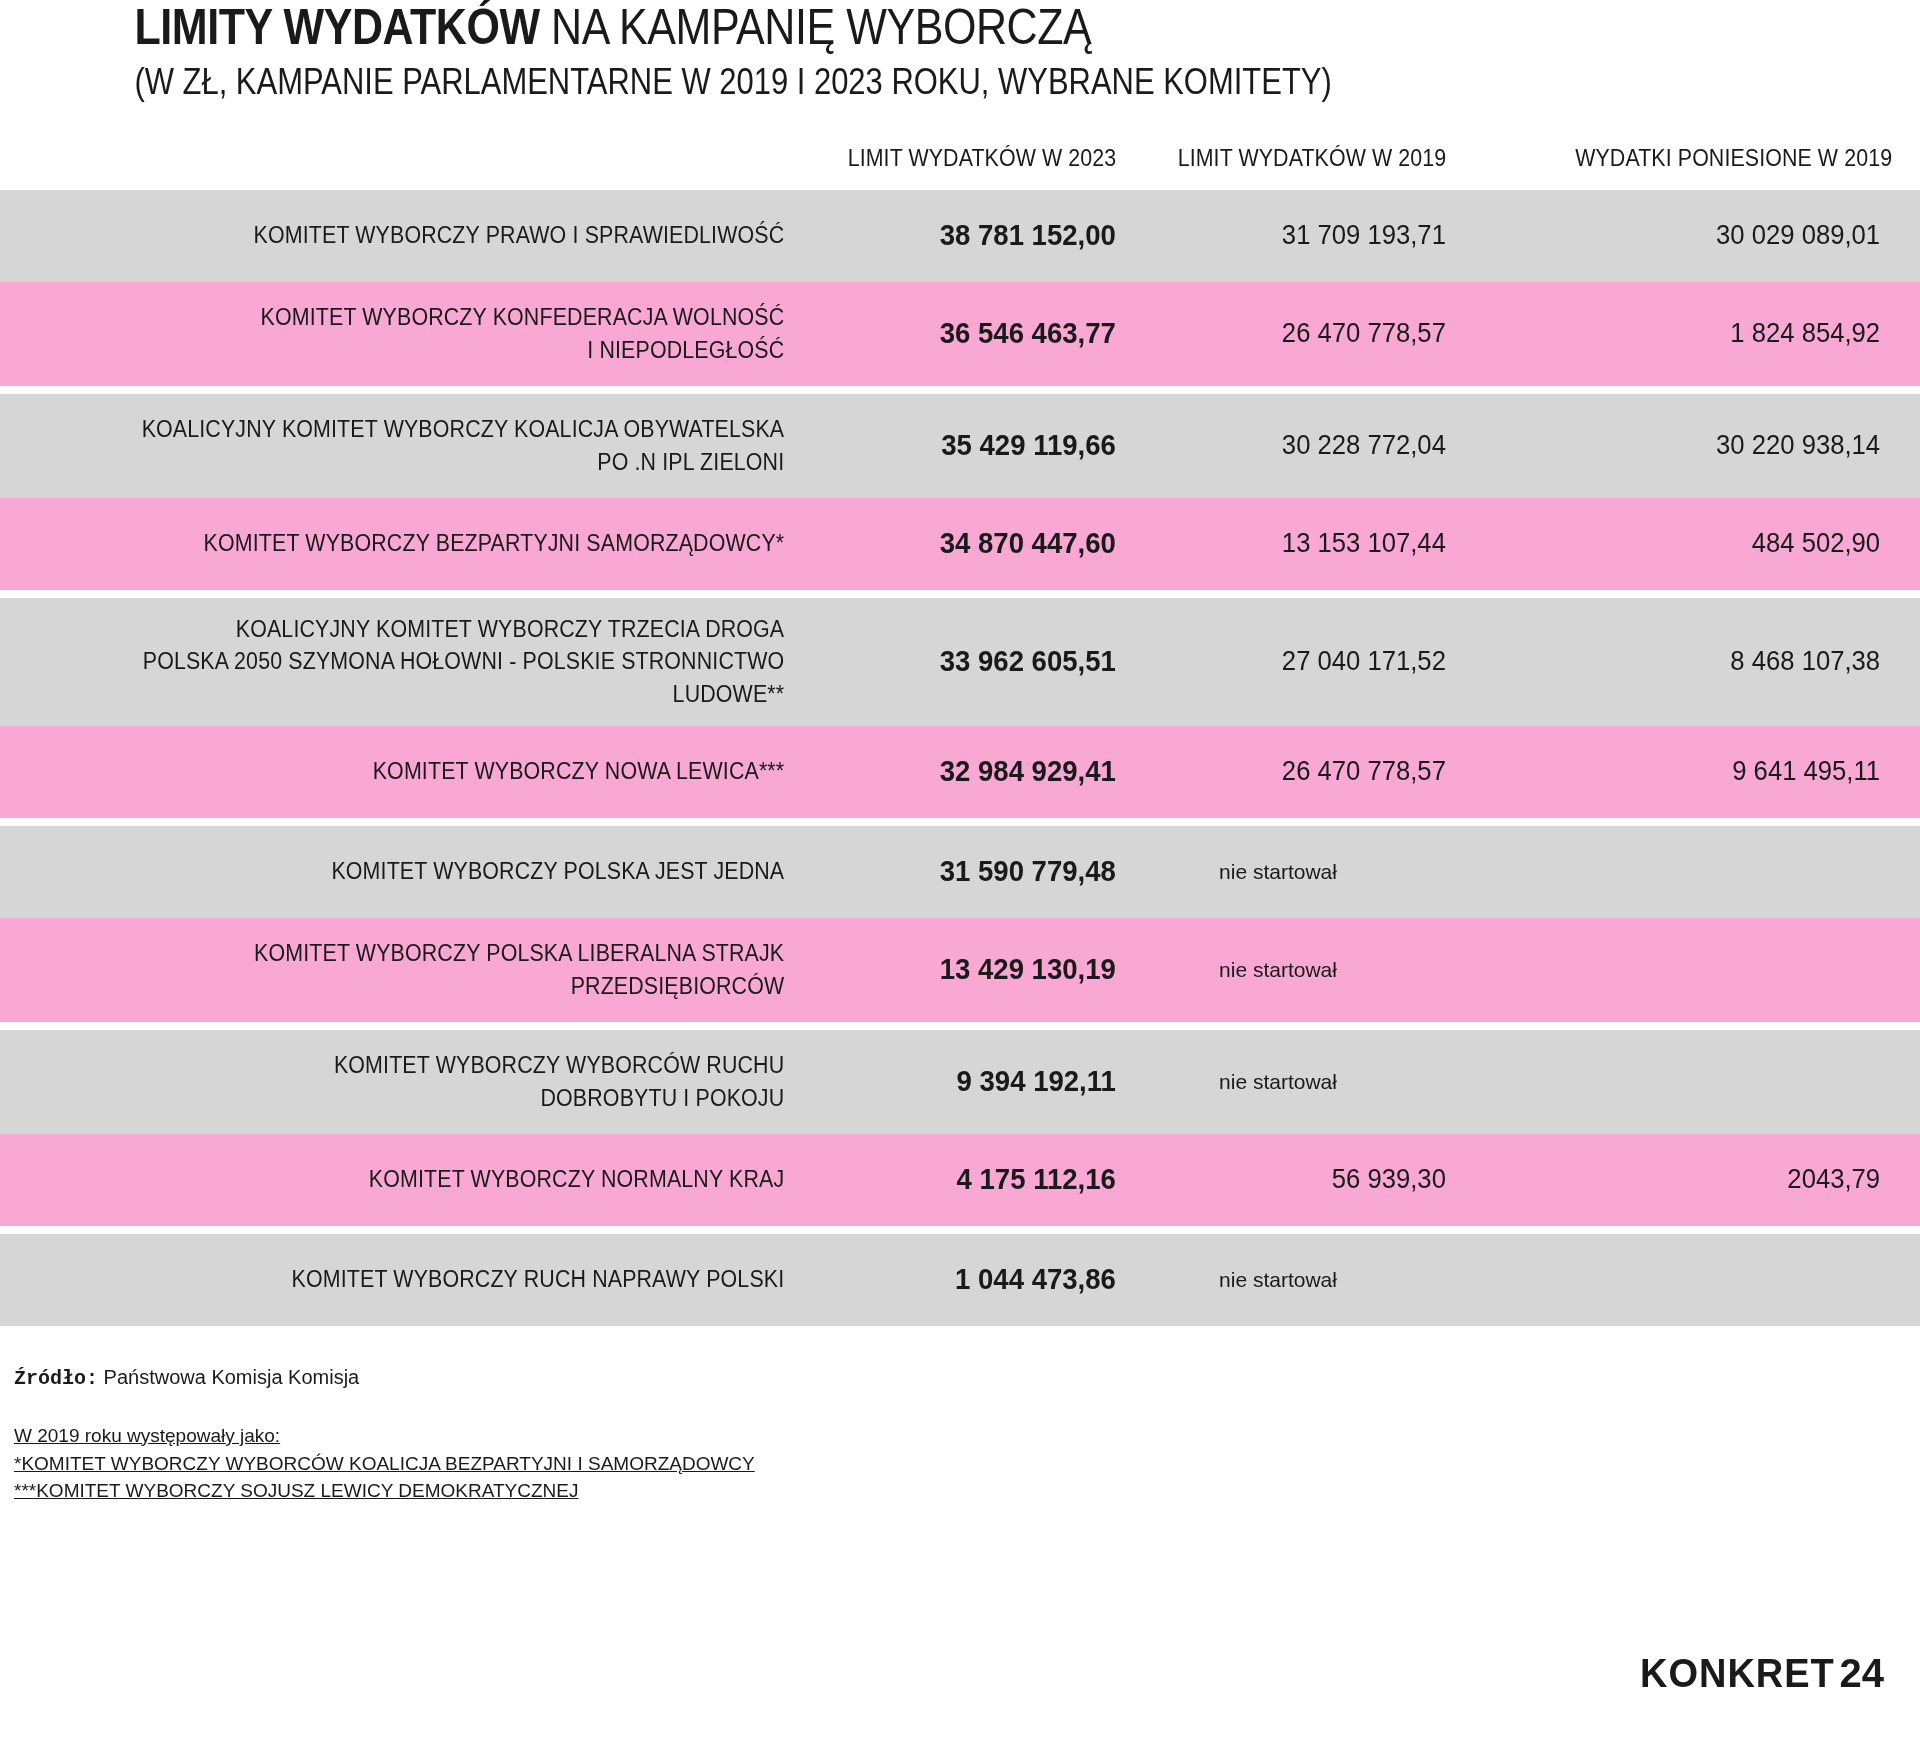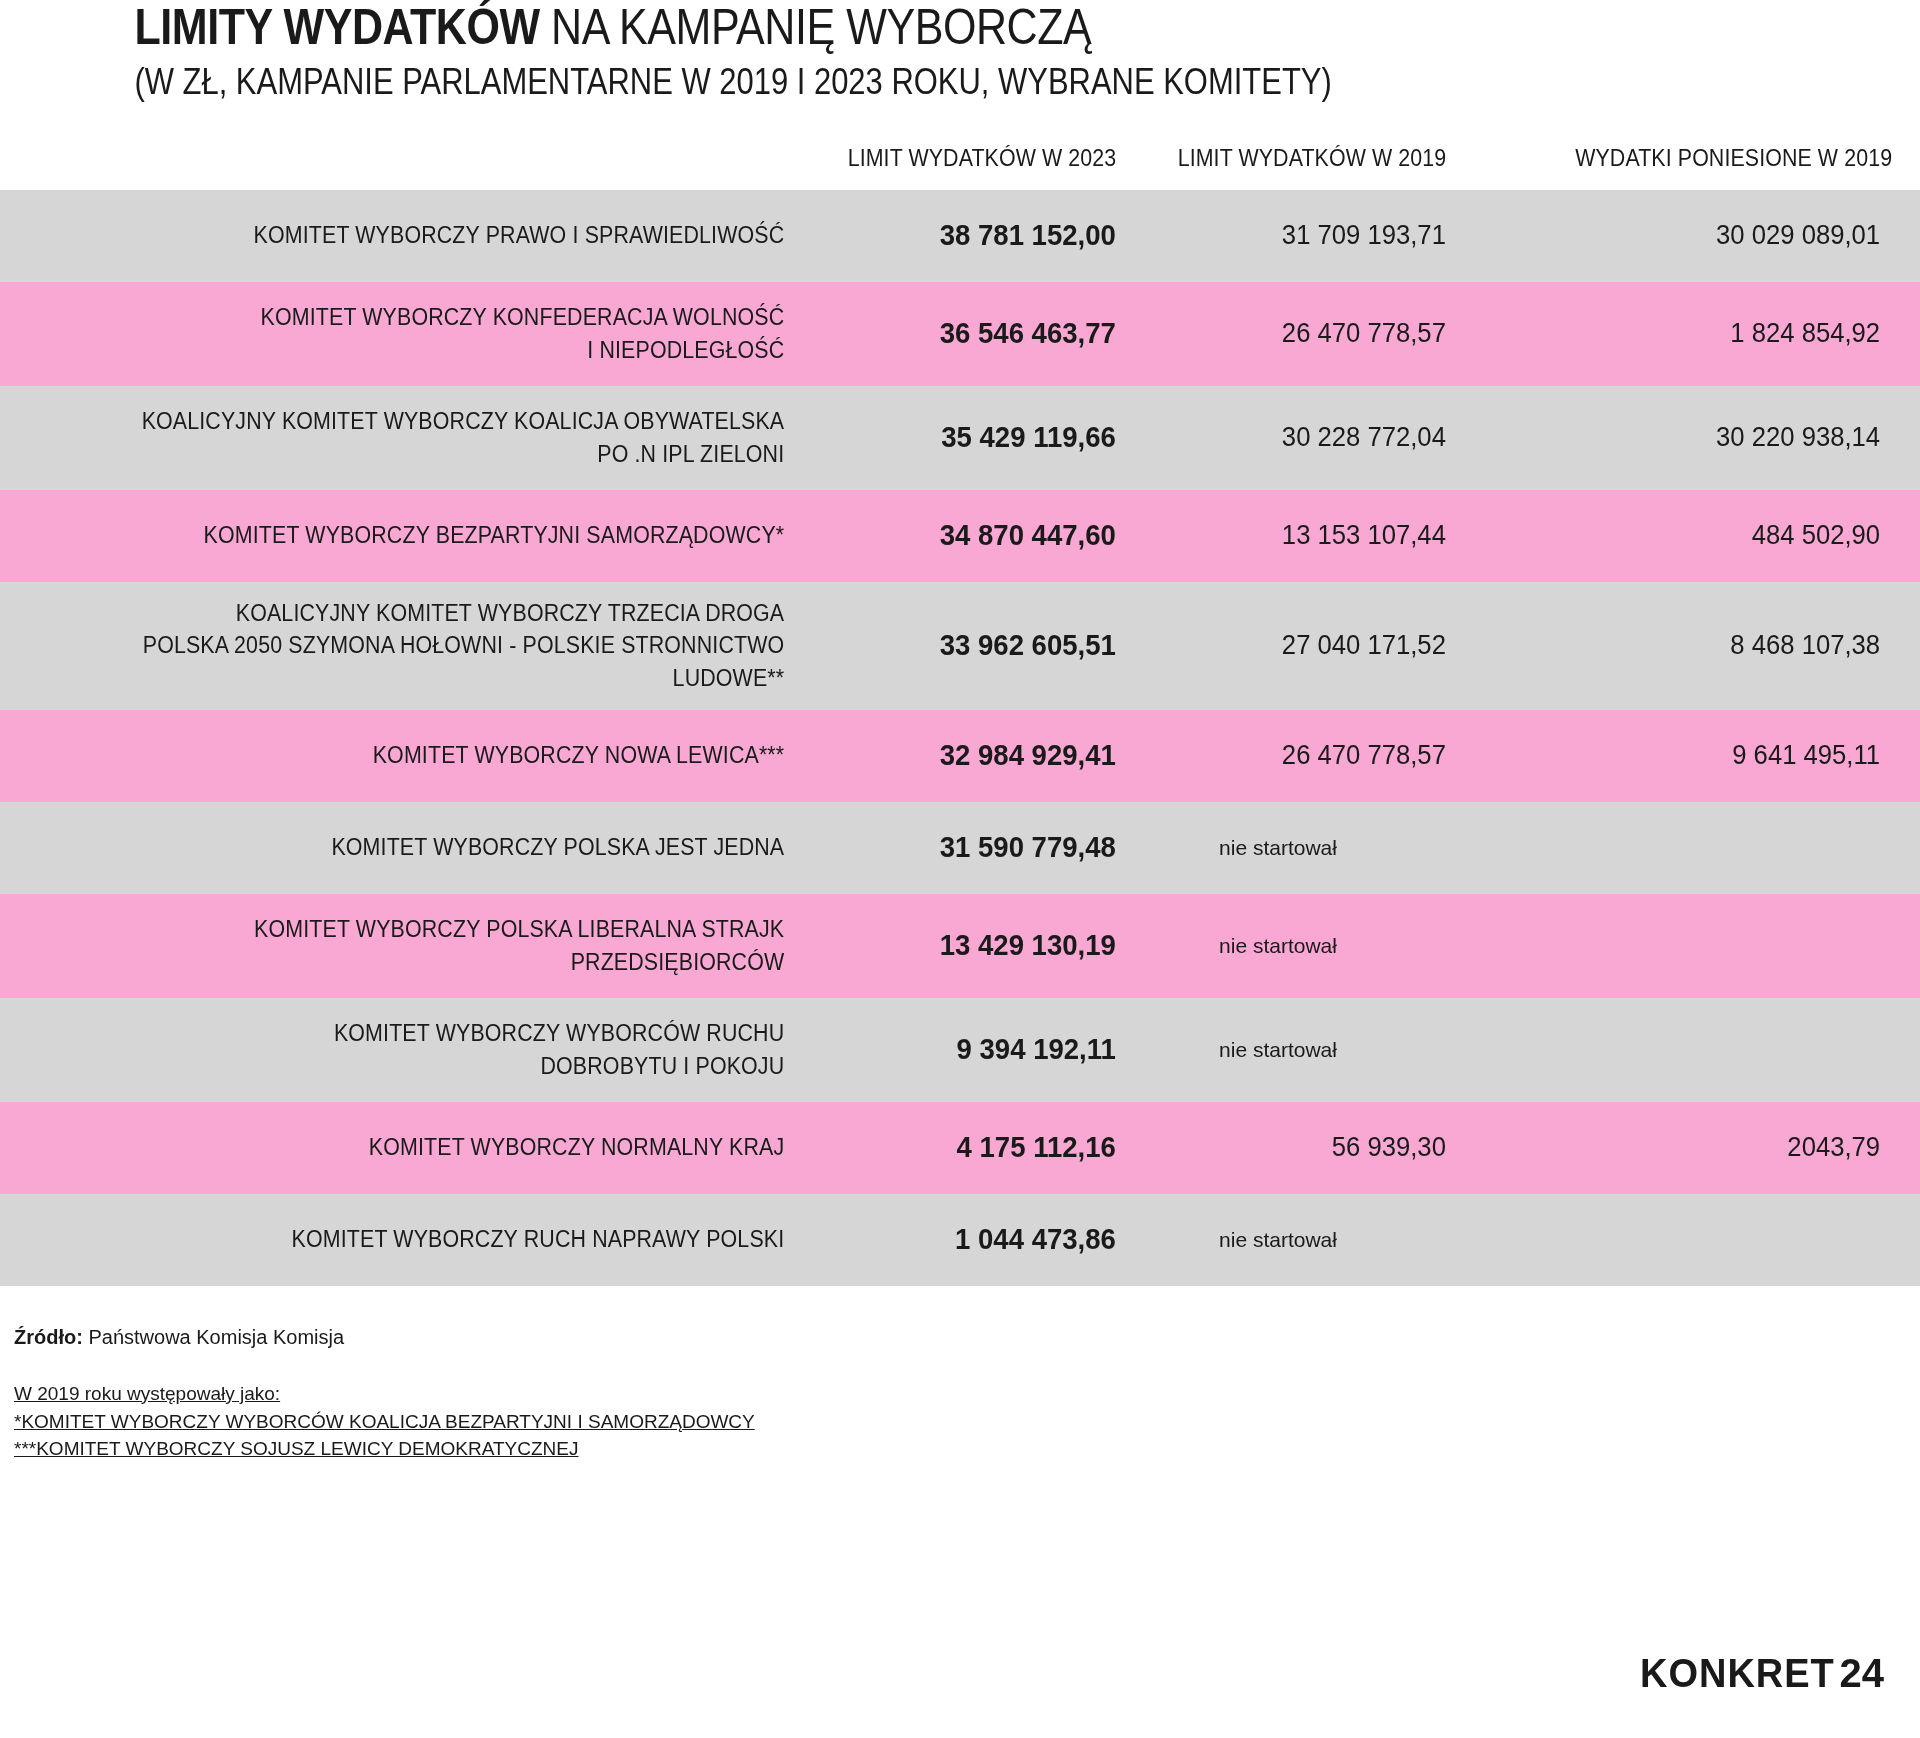--- a/index.html
+++ b/index.html
@@ -82,20 +82,21 @@
     margin-top: 18px;
   }
   .row {
     display: flex;
     align-items: center;
     background: #f9a8d4;
     padding: 0 38px;
   }
   .row.shaded {
     background: #d6d6d6;
+    margin-top: 8px;
   }
   .row.h1 { height: 92px; }
   .row.h2 { height: 104px; }
   .row.h3 { height: 128px; }
 
   .cell-name {
     flex: 0 0 750px;
     text-align: right;
     font-size: 23px;
     font-weight: 400;
@@ -143,21 +144,21 @@
 
   
   .footer {
     padding: 38px 38px 0 14px;
   }
   .source {
     font-size: 20px;
     line-height: 1.3;
     margin-bottom: 30px;
   }
-  .source b { font-weight: 700; }
+  .source b { font-weight: 700; font-family: Liberation Mono, monospace; }
   .notes {
     font-size: 19px;
     line-height: 1.47;
   }
   .notes div { white-space: nowrap; text-decoration: underline; }
 
   
   .logo {
     position: absolute;
     right: 36px;

